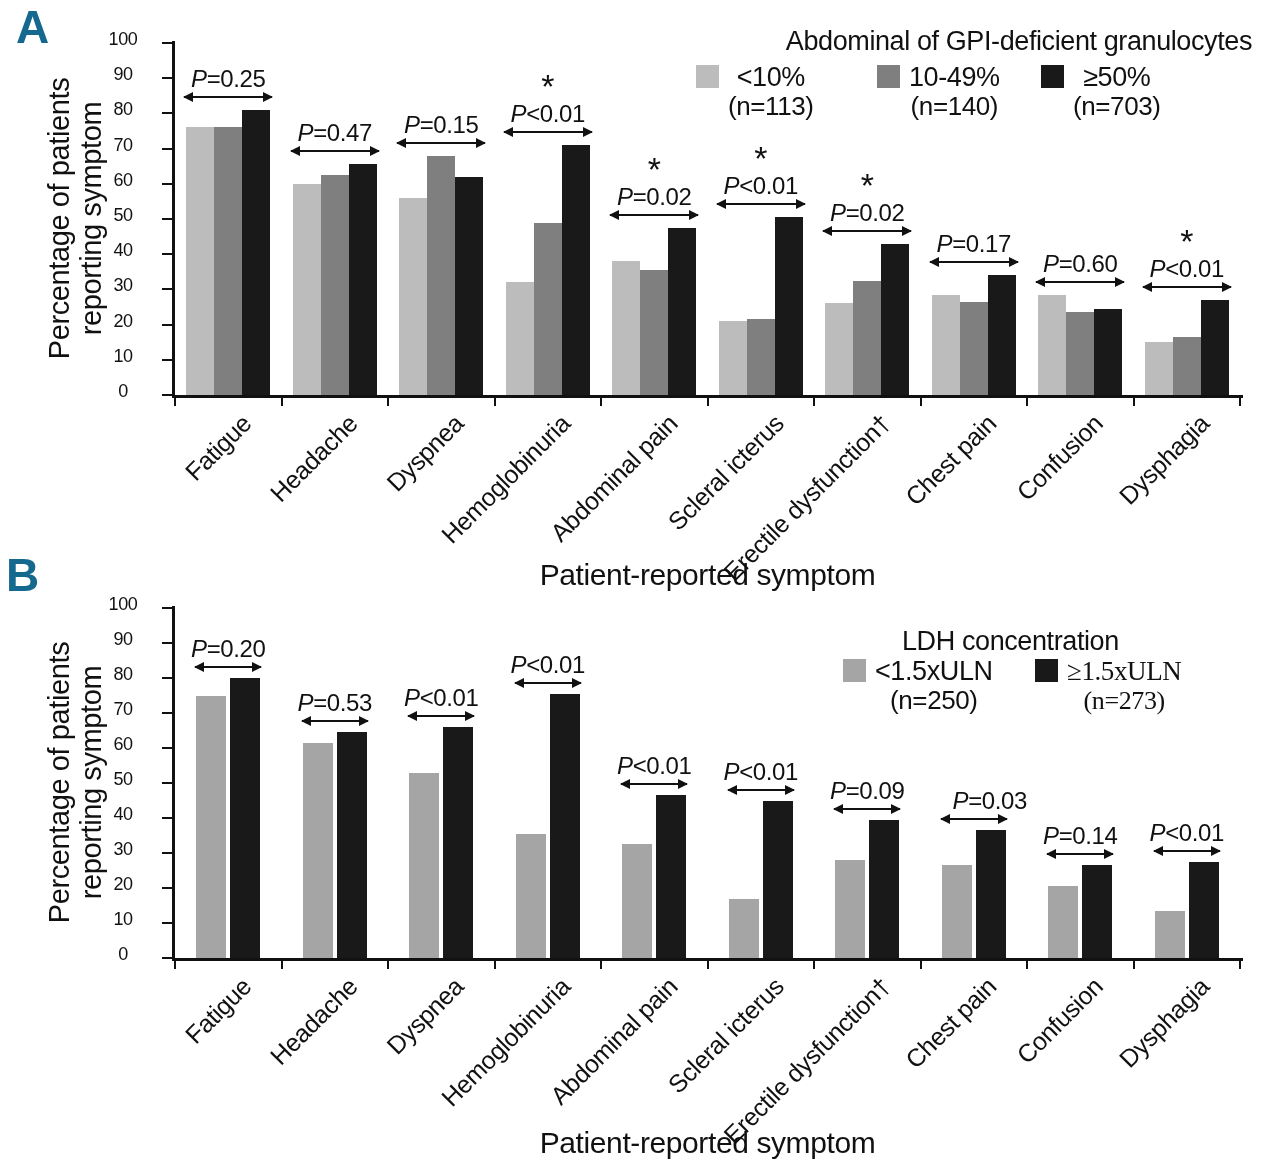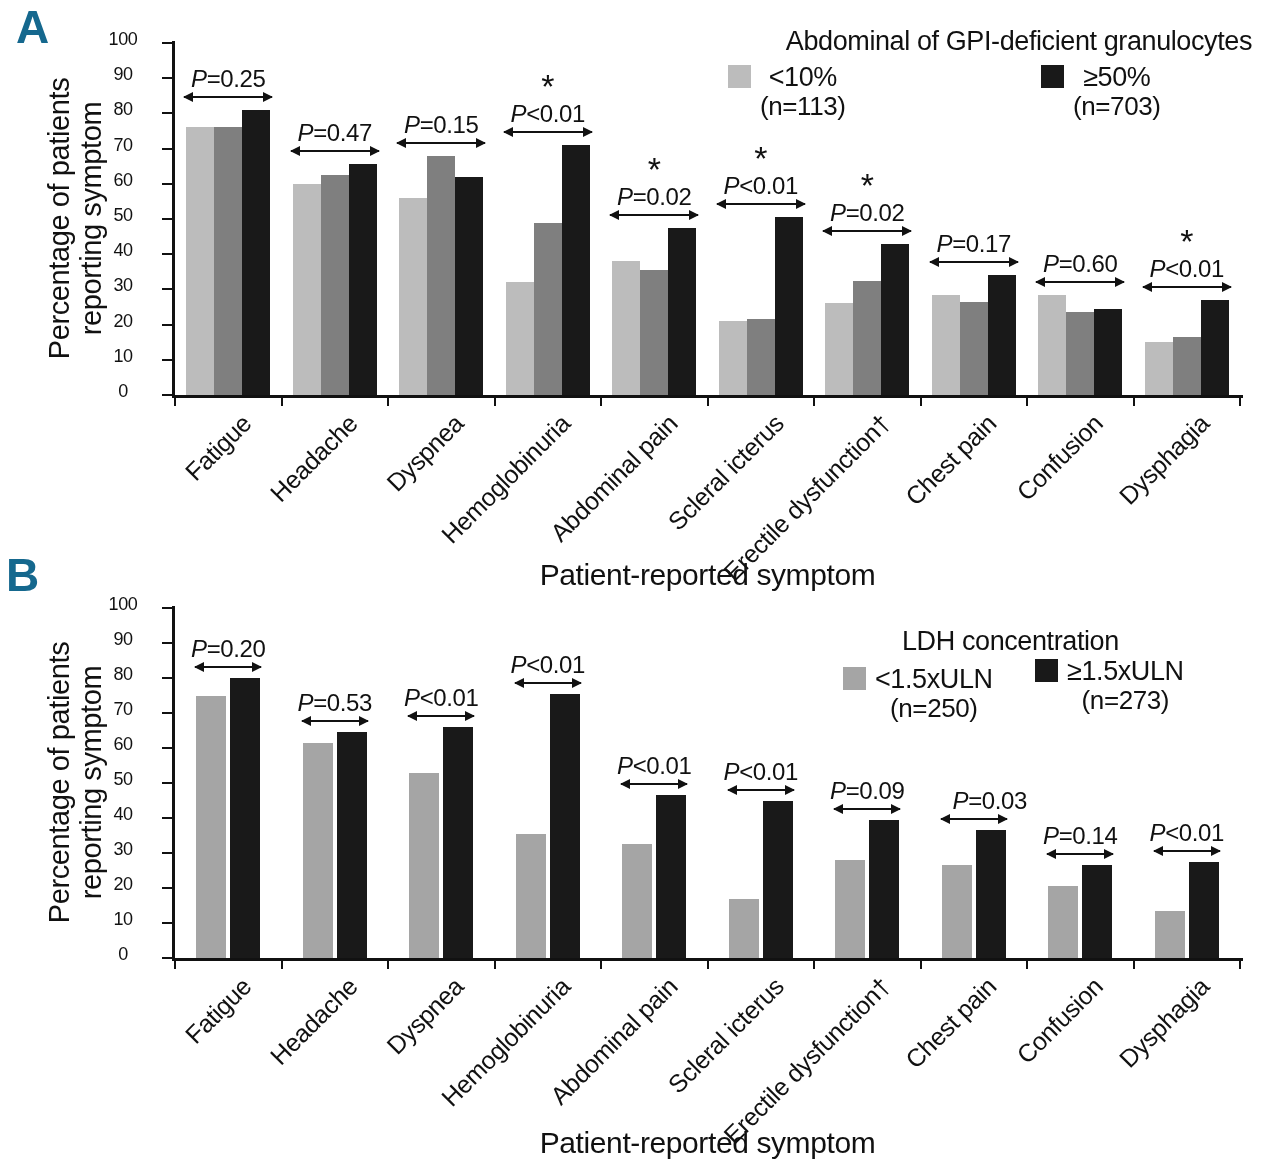--- a/index.html
+++ b/index.html
@@ -165,25 +165,32 @@
         <div class="parrow" style="left: 1036.25px; top: 280.68px; width: 88px;"></div>
         <div class="p-label" style="left: 1080.25px; top: 249.68px;"><i>P</i>=0.60</div>
         <div class="cat-label" style="right: 191.75px; top: 409px;">Confusion</div>
         <div class="bar" style="left: 1144.75px; top: 342.2px; width: 28px; height: 52.8px; background: rgb(188, 188, 188);"></div>
         <div class="bar" style="left: 1172.75px; top: 336.92px; width: 28px; height: 58.08px; background: rgb(127, 127, 127);"></div>
         <div class="bar" style="left: 1200.75px; top: 299.96px; width: 28px; height: 95.04px; background: rgb(25, 25, 25);"></div>
         <div class="parrow" style="left: 1142.75px; top: 285.96px; width: 88px;"></div>
         <div class="p-label" style="left: 1186.75px; top: 254.96px;"><i>P</i>&lt;0.01</div>
         <div class="star" style="left: 1186.75px; top: 223.96px;">*</div>
         <div class="cat-label" style="right: 85.25px; top: 409px;">Dysphagia</div>
-        <div class="legend-entry" style="left: 728px; top: 62px;">
+        <div class="legend-entry" style="left: 696px; top: 62px;">
           <div class="legend-swatch" style="background: rgb(188, 188, 188);"></div>
           <div class="legend-col">
             <div class="legend-label">&lt;10%</div>
             <div class="legend-n">(n=113)</div>
+          </div>
+        </div>
+        <div class="legend-entry" style="left: 877px; top: 62px;">
+          <div class="legend-swatch" style="background: rgb(127, 127, 127);"></div>
+          <div class="legend-col">
+            <div class="legend-label">10-49%</div>
+            <div class="legend-n">(n=140)</div>
           </div>
         </div>
         <div class="legend-entry" style="left: 1041px; top: 62px;">
           <div class="legend-swatch" style="background: rgb(25, 25, 25);"></div>
           <div class="legend-col">
             <div class="legend-label">≥50%</div>
             <div class="legend-n">(n=703)</div>
           </div>
         </div>
       </div>
@@ -273,28 +280,28 @@
         <div class="bar" style="left: 1048.25px; top: 886.25px; width: 30px; height: 71.75px; background: rgb(165, 165, 165);"></div>
         <div class="bar" style="left: 1082.25px; top: 865.25px; width: 30px; height: 92.75px; background: rgb(25, 25, 25);"></div>
         <div class="parrow" style="left: 1047.25px; top: 853.25px; width: 66px;"></div>
         <div class="p-label" style="left: 1080.25px; top: 822.25px;"><i>P</i>=0.14</div>
         <div class="cat-label" style="right: 191.75px; top: 972px;">Confusion</div>
         <div class="bar" style="left: 1154.75px; top: 910.75px; width: 30px; height: 47.25px; background: rgb(165, 165, 165);"></div>
         <div class="bar" style="left: 1188.75px; top: 861.75px; width: 30px; height: 96.25px; background: rgb(25, 25, 25);"></div>
         <div class="parrow" style="left: 1153.75px; top: 849.75px; width: 66px;"></div>
         <div class="p-label" style="left: 1186.75px; top: 818.75px;"><i>P</i>&lt;0.01</div>
         <div class="cat-label" style="right: 85.25px; top: 972px;">Dysphagia</div>
-        <div class="legend-entry" style="left: 843px; top: 656px; margin-top: 8px;">
+        <div class="legend-entry" style="left: 843px; top: 656px;">
           <div class="legend-swatch" style="background: rgb(165, 165, 165);"></div>
           <div class="legend-col">
             <div class="legend-label">&lt;1.5xULN</div>
             <div class="legend-n">(n=250)</div>
           </div>
         </div>
-        <div class="legend-entry" style="left: 1035px; top: 656px;">
+        <div class="legend-entry" style="left: 1035px; top: 656px; font-family: Liberation Serif, serif;">
           <div class="legend-swatch" style="background: rgb(25, 25, 25);"></div>
           <div class="legend-col">
             <div class="legend-label">≥1.5xULN</div>
             <div class="legend-n">(n=273)</div>
           </div>
         </div>
       </div>
     <div class="xlabel" id="xlabelB">Patient-reported symptom</div>
   </section>
 

